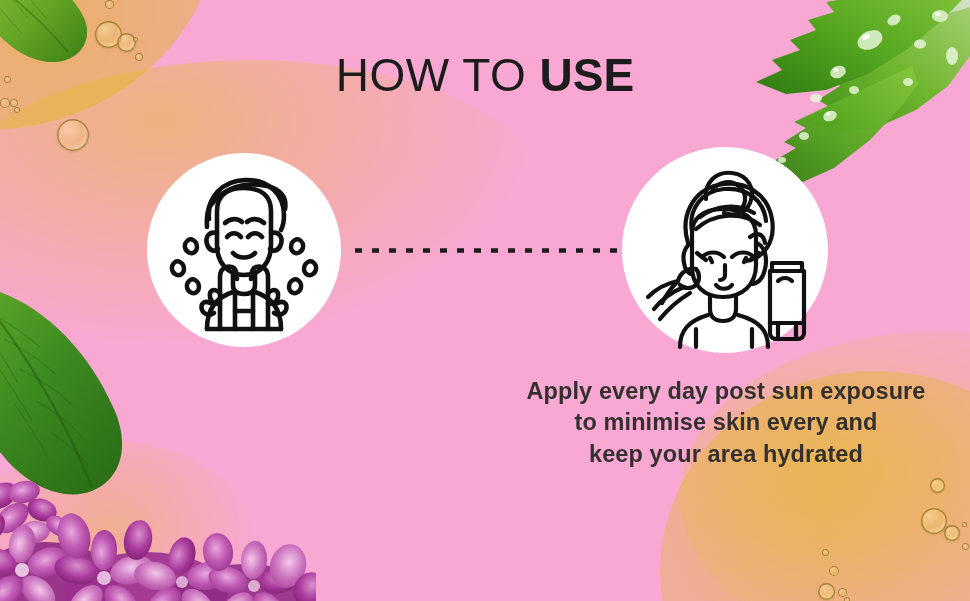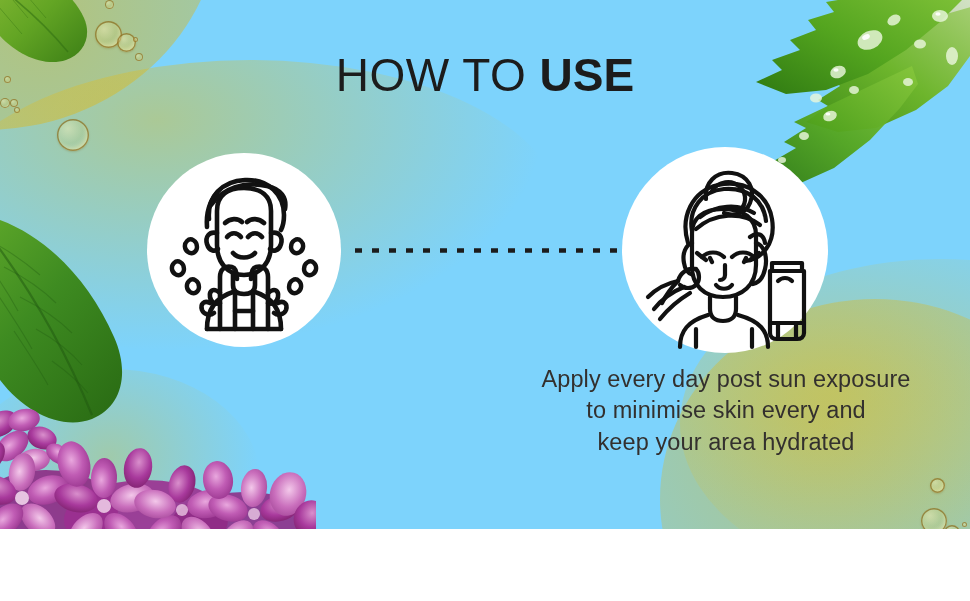--- a/index.html
+++ b/index.html
@@ -3,22 +3,22 @@
 <meta charset="utf-8">
 <style>
   * { margin:0; padding:0; box-sizing:border-box; }
   html, body {
     width:970px; height:601px;
     overflow:hidden;
     font-family:"Liberation Sans", sans-serif;
   }
   #banner {
     position:relative;
-    width:970px; height:529px;
-    background:#7dd3fc;
+    width:970px; height:601px;
+    background:#f9a8d4;
     overflow:hidden;
   }
 
   
   .sheen { position:absolute; border-radius:50%; pointer-events:none; }
   .sheen-tl {
     left:-250px; top:-300px; width:470px; height:430px;
     background:radial-gradient(ellipse at 62% 72%, rgba(222,182,20,.55) 0%, rgba(222,182,20,.30) 62%, rgba(222,182,20,0) 72%);
   }
   .sheen-tl2 {
@@ -92,21 +92,21 @@
   .caption {
     position:absolute;
     text-align:center;
     color:#33302e;
     font-size:23.5px;
     line-height:1.33;
     font-weight:400;
     letter-spacing:.1px;
   }
   #cap-left  { left:62px;  top:388px; width:365px; }
-  #cap-right { left:487px; top:364px; width:478px; }
+  #cap-right { left:487px; top:376px; width:478px;font-weight:bold; }
   .caption div { white-space:nowrap; }
 </style>
 </head>
 <body>
 
 <div id="banner">
 
   <div class="sheen sheen-tl"></div>
   <div class="sheen sheen-tl2"></div>
   <div class="sheen sheen-br"></div>

